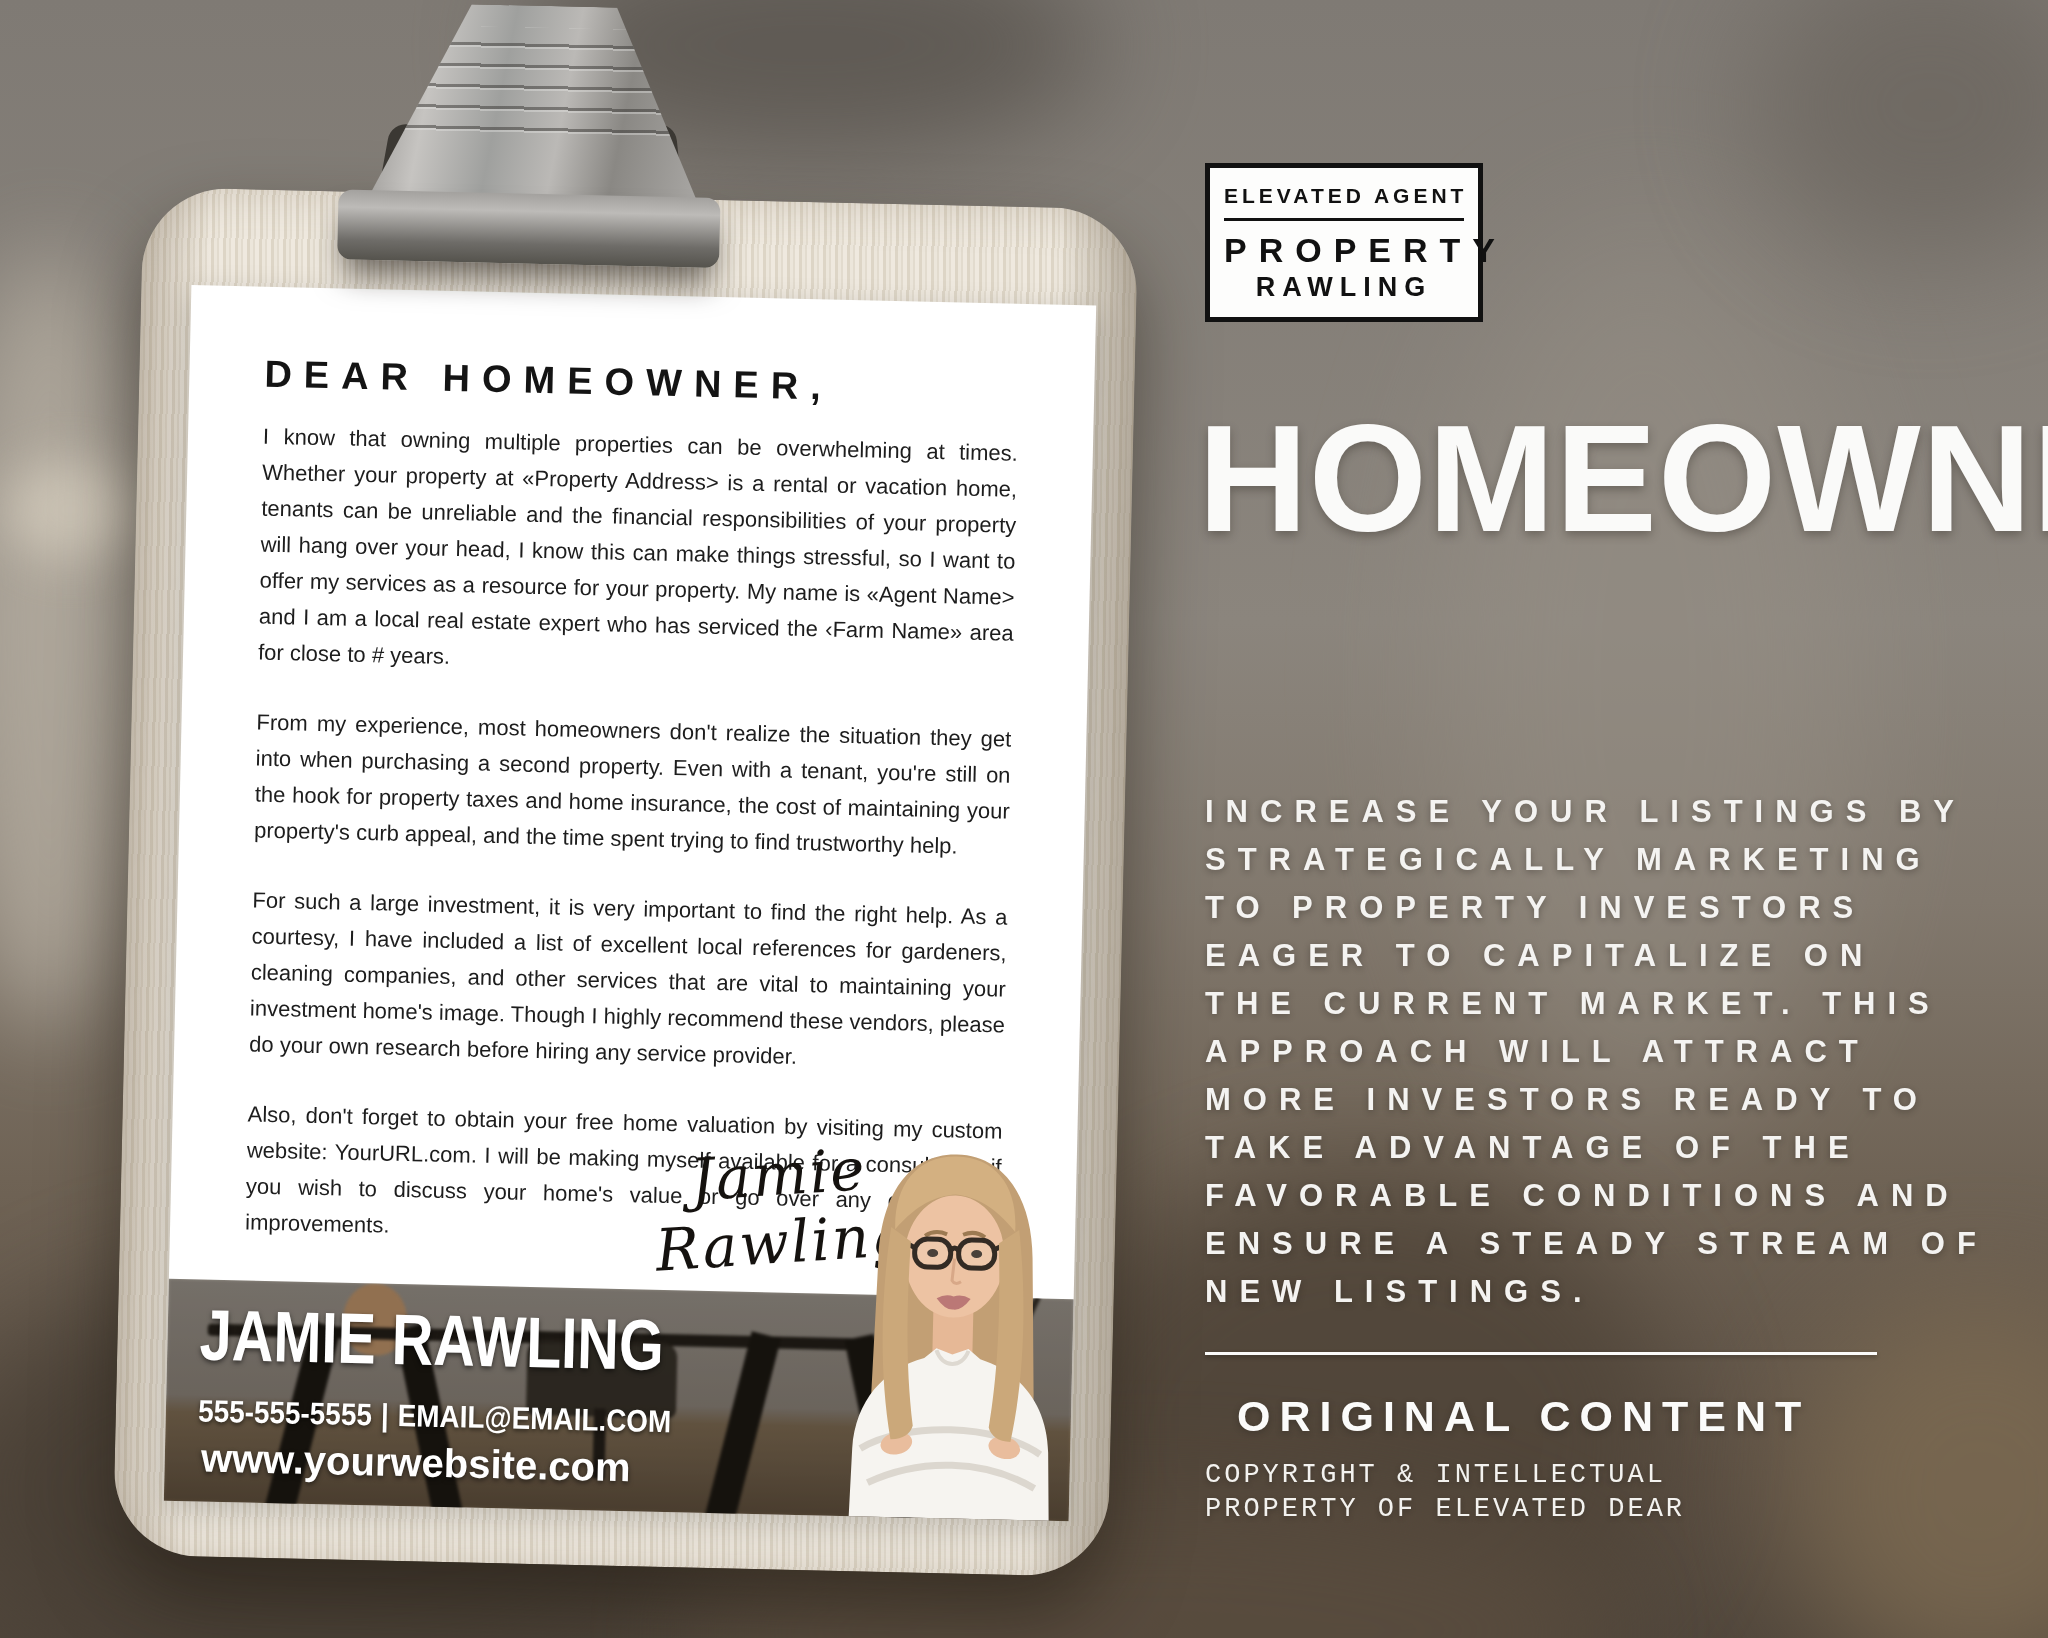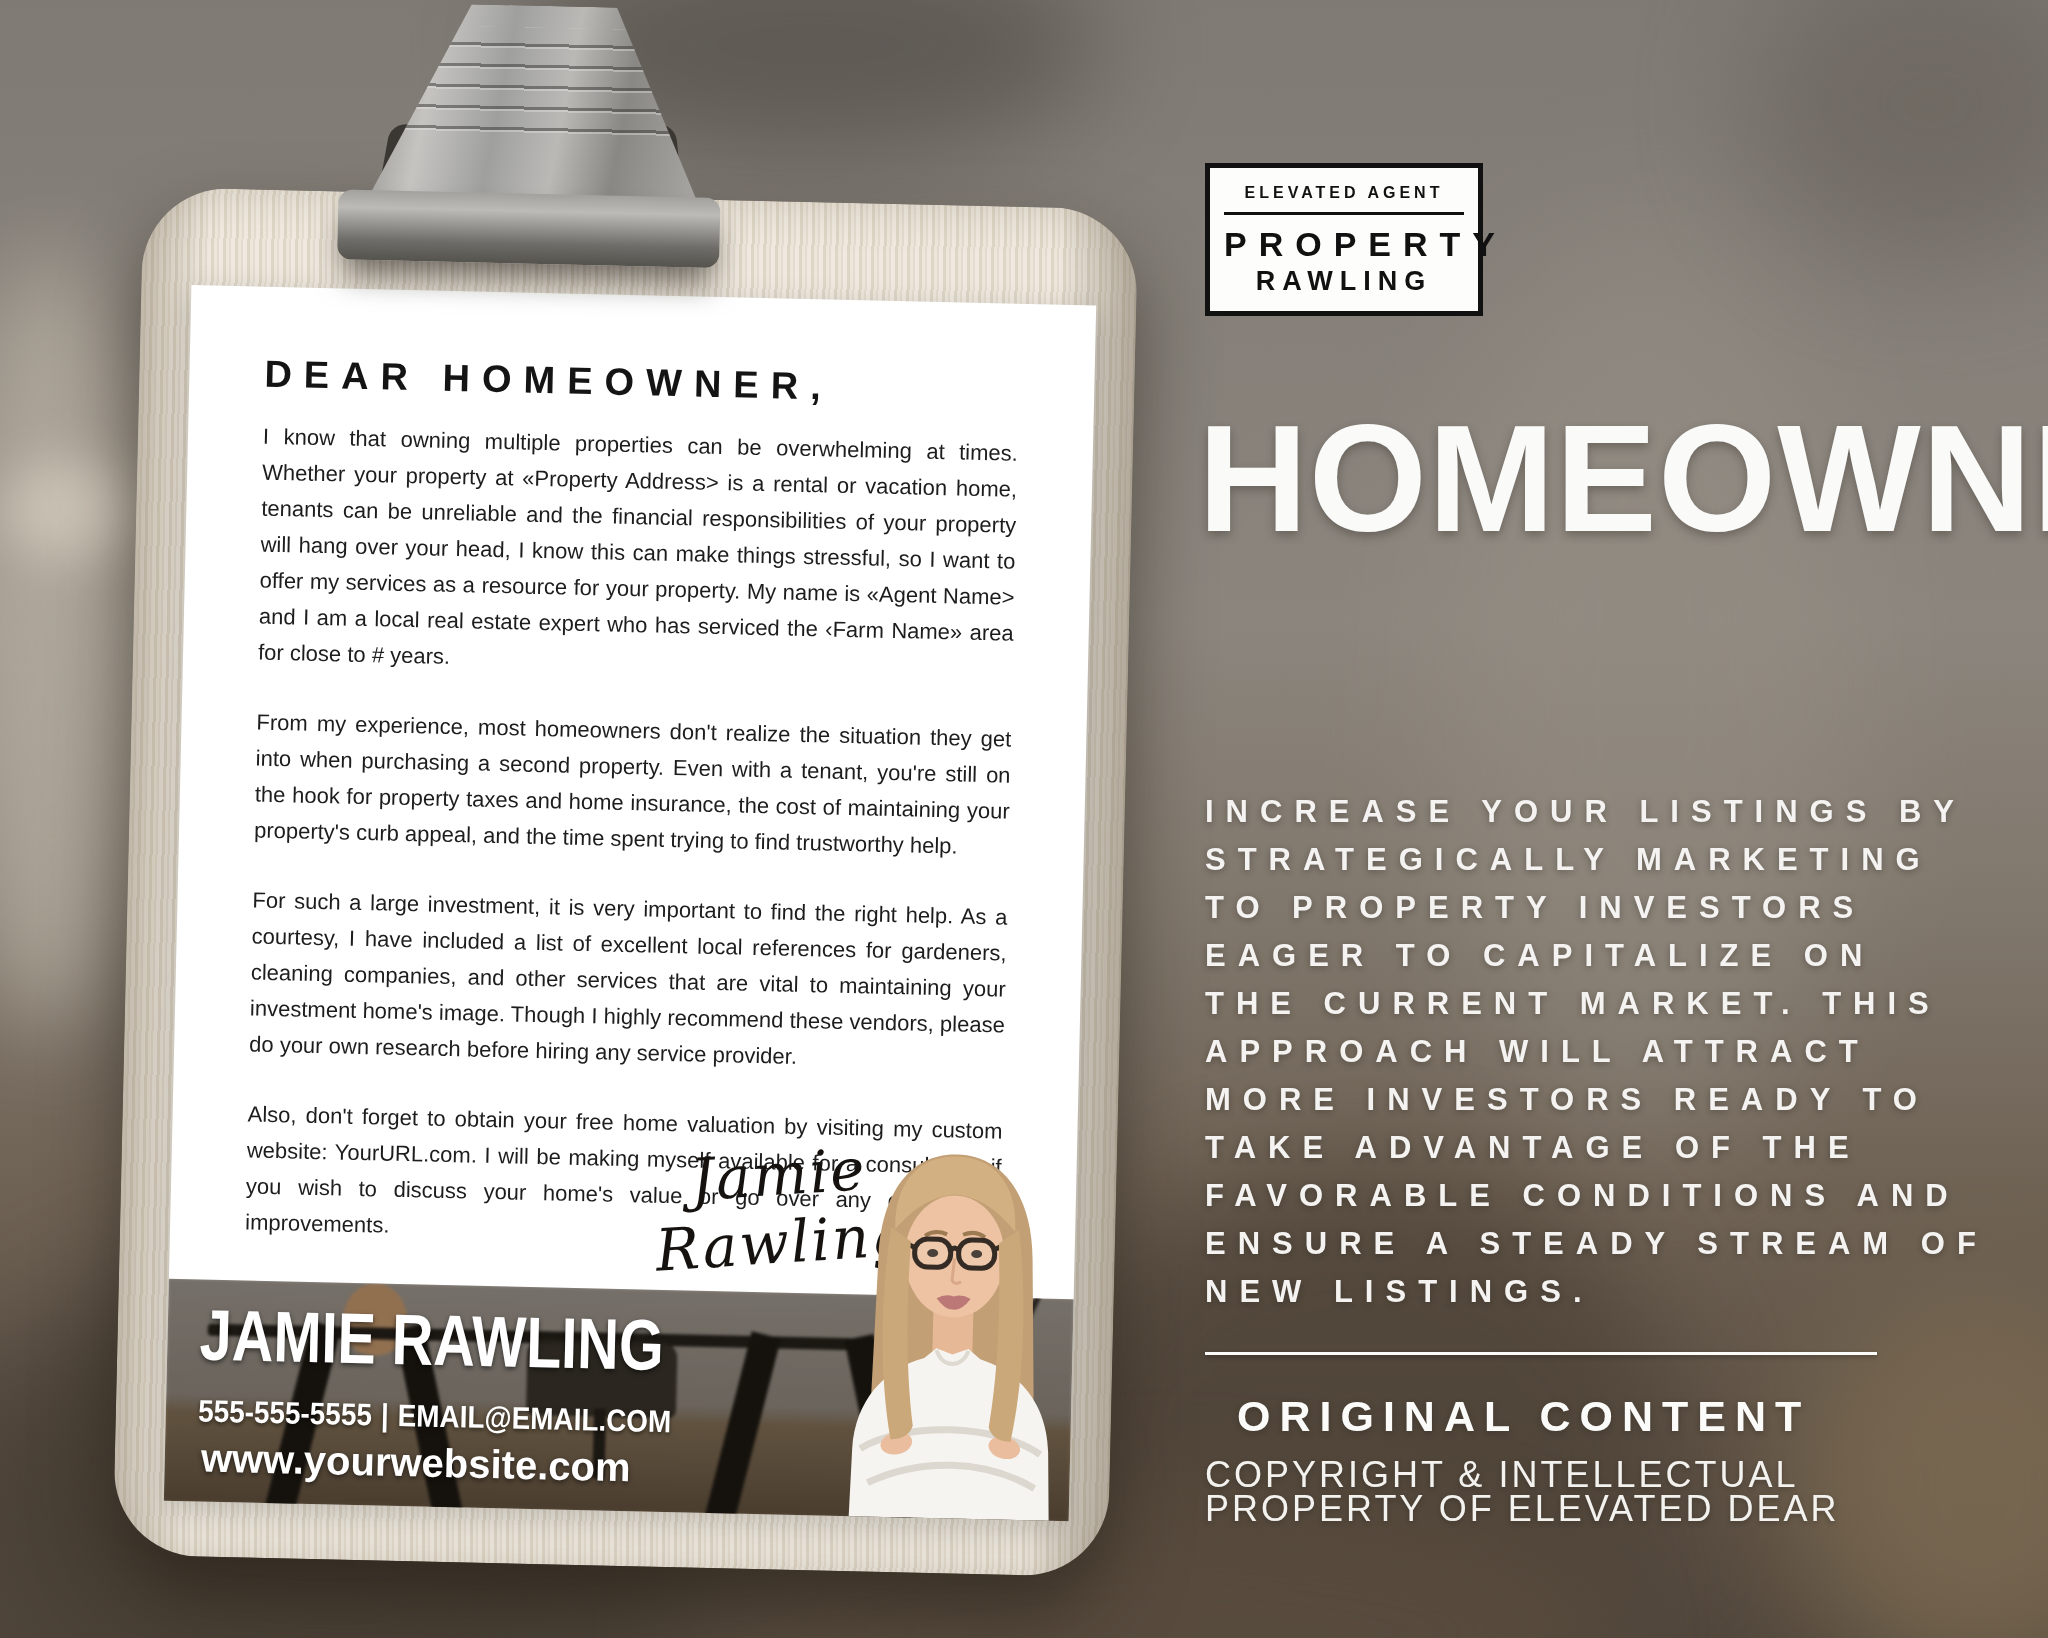--- a/index.html
+++ b/index.html
@@ -88,34 +88,34 @@
     position:absolute;left:195px;top:-2px;width:382px;height:70px;border-radius:14px;z-index:3;
     background:linear-gradient(180deg,#a3a19e 0%,#bdbbb8 25%,#6e6c68 72%,#55534d 100%);
     box-shadow:0 22px 30px -6px rgba(18,13,8,.55);
   }
 
   
   .badge{
     position:absolute;left:1205px;top:163px;width:240px;border:5px solid #111111;background:#fdfdfc;
     padding:16px 14px 14px 14px;text-align:center;color:#111;
   }
-  .badge-brand{font-size:16px;font-weight:bold;letter-spacing:4px;padding-bottom:10px;border-bottom:3px solid #111;white-space:nowrap;}
+  .badge-brand{font-size:21px;font-weight:bold;letter-spacing:4px;padding-bottom:10px;border-bottom:3px solid #111;white-space:nowrap;}
   .badge-instant{margin-top:10px;font-size:34px;font-weight:bold;letter-spacing:12px;white-space:nowrap;}
   .badge-download{margin-top:2px;font-size:27px;font-weight:bold;letter-spacing:7px;white-space:nowrap;}
   .title{
     position:absolute;left:1198px;top:408px;color:#fafaf9;font-weight:bold;font-size:152px;line-height:140px;
     letter-spacing:1px;text-shadow:0 4px 10px rgba(40,35,30,.35);
   }
   .descr{
     position:absolute;left:1205px;top:788px;width:860px;color:#f4f3f1;font-weight:bold;font-size:31px;
     letter-spacing:12px;line-height:48px;white-space:pre-line;text-shadow:0 2px 6px rgba(40,35,30,.4);
   }
   .divider{position:absolute;left:1205px;top:1352px;width:672px;height:3px;background:#fbfbfa;box-shadow:0 2px 4px rgba(0,0,0,.3);}
   .footer-head{position:absolute;left:1205px;top:1392px;color:#fbfbfa;font-weight:bold;font-size:43px;letter-spacing:9px;text-shadow:0 2px 6px rgba(40,35,30,.4);white-space:nowrap;margin-left:32px;}
-  .footer-copy{position:absolute;left:1205px;top:1458px;color:#f3f2ef;font-size:36px;letter-spacing:3px;line-height:34px;text-shadow:0 2px 5px rgba(40,35,30,.4);}
+  .footer-copy{position:absolute;left:1205px;top:1458px;color:#f3f2ef;font-size:27px;letter-spacing:3px;line-height:34px;text-shadow:0 2px 5px rgba(40,35,30,.4);font-family:Liberation Mono, monospace;}
 </style>
 </head>
 <body>
 
 <div id="stage">
 
   <div class="blob b1"></div>
   <div class="blob b2"></div>
   <div class="blob b3"></div>
   <div class="blob b4"></div>

